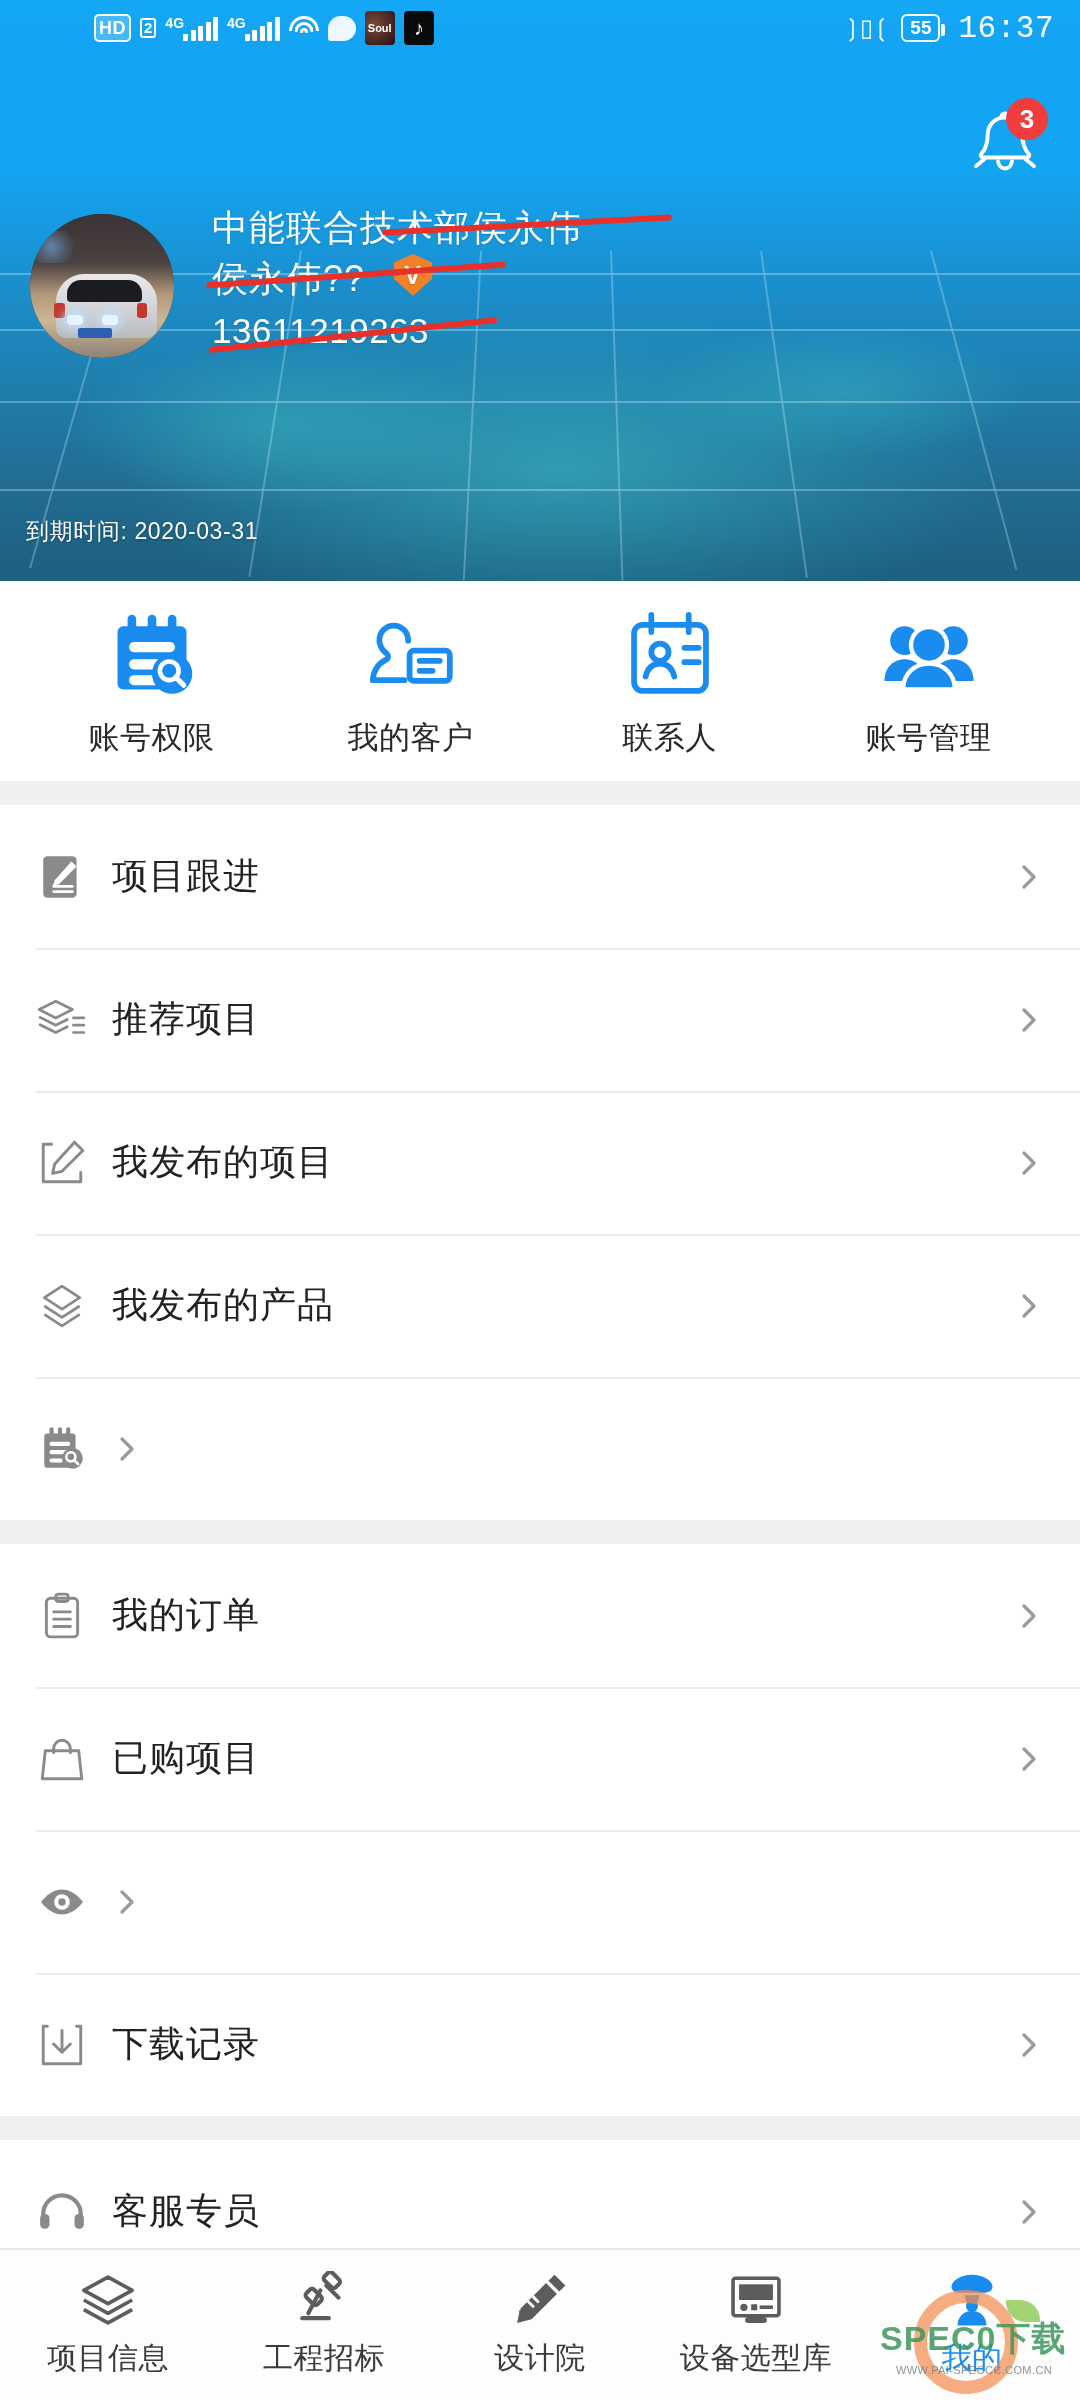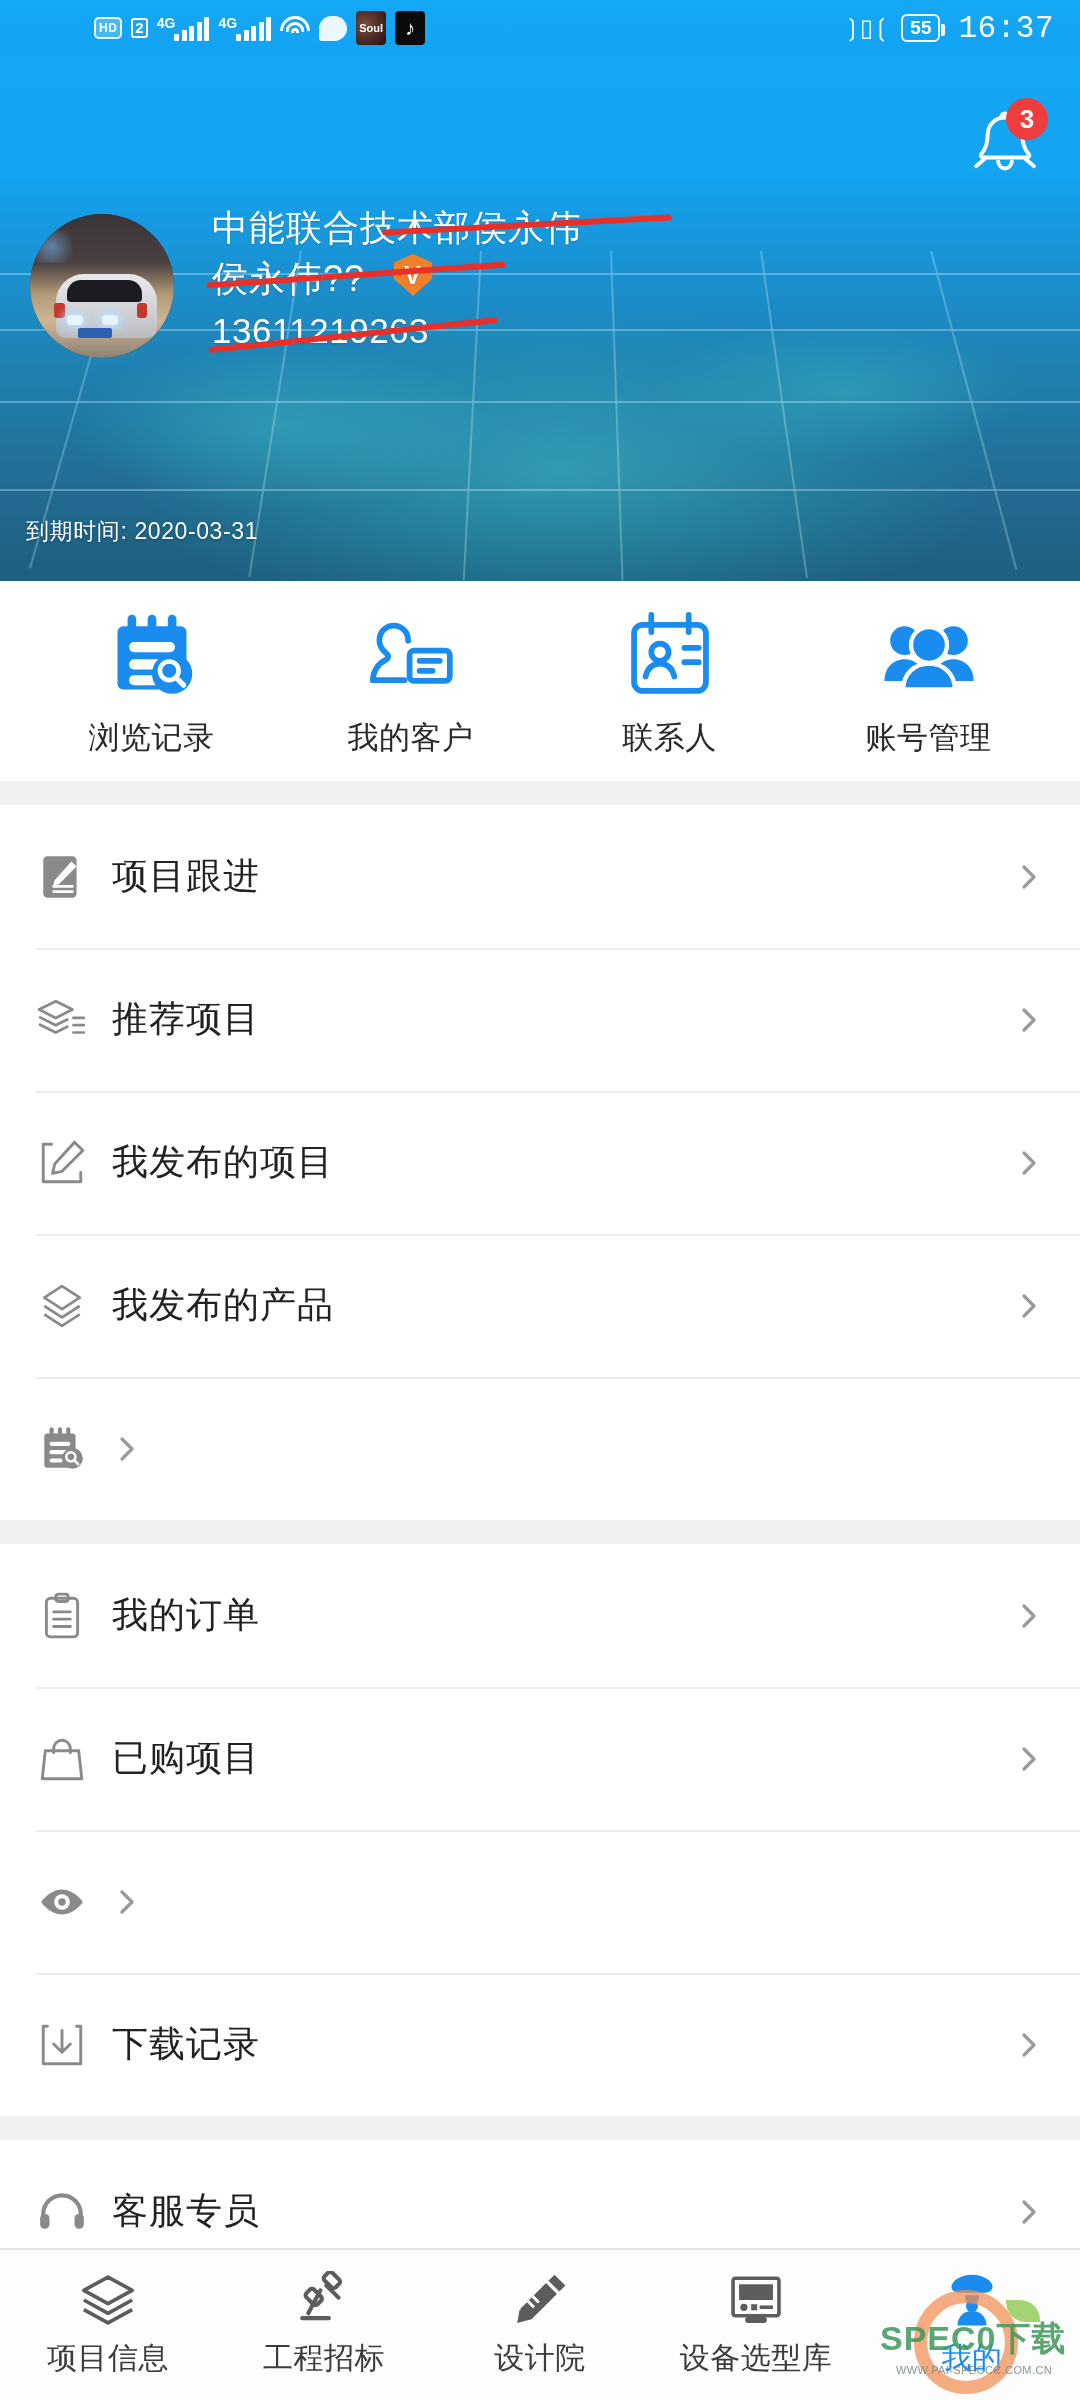--- a/index.html
+++ b/index.html
@@ -14,21 +14,21 @@
   
   .statusbar {
     position: relative; height: 56px; width: 100%;
     background: linear-gradient(180deg,#15a8f5 0%, #12a3f3 100%);
     display: flex; align-items: center;
   }
   .sb-left { display:flex; align-items:center; gap:9px; margin-left: 94px; }
   .sb-right { position:absolute; right: 26px; display:flex; align-items:center; gap:12px; }
   .hd-badge {
     border: 2.5px solid rgba(255,255,255,.92); border-radius: 5px;
-    color:#fff; font-size: 12px; font-weight: 700; line-height: 1;
+    color:#fff; font-size: 18px; font-weight: 700; line-height: 1;
     padding: 3px 3px 3px 3px; letter-spacing: .5px;
     background: rgba(255,255,255,.22);
   }
   .sb-sub { color:#fff; font-size:15px; font-weight:700; border:2px solid #fff; border-radius:3px; padding:0 2px; line-height:1.05;}
   .sig { display:flex; align-items:flex-end; gap:2.5px; height:26px; }
   .sig i { display:block; width:5px; background:#fff; border-radius:1px; }
   .sig i:nth-child(1){height:7px;} .sig i:nth-child(2){height:11px;}
   .sig i:nth-child(3){height:15px;} .sig i:nth-child(4){height:19px;} .sig i:nth-child(5){height:24px;}
   .g4 { color:#fff; font-size:14px; font-weight:700; align-self:flex-start; margin-right:-1px;}
   .siggroup{display:flex;align-items:flex-start;}
@@ -279,21 +279,21 @@
           <g fill="#ffffff">
             <rect x="16" y="23" width="32" height="7" rx="3.5"></rect>
             <rect x="16" y="35" width="32" height="7" rx="3.5"></rect>
             <rect x="16" y="46" width="22" height="7" rx="3.5"></rect>
           </g>
           <circle cx="46" cy="45" r="14" fill="#1a8cf0"></circle>
           <circle cx="44" cy="43" r="6.5" fill="none" stroke="#ffffff" stroke-width="3.2"></circle>
           <path d="M48.5 47.5 L54 53" stroke="#ffffff" stroke-width="3.6" stroke-linecap="round"></path>
         </svg>
       </div>
-      <div class="qlabel">浏览记录</div>
+      <div class="qlabel">账号权限</div>
     </div>
 
     <div class="qitem">
       <div class="qicon">
         <svg viewBox="0 0 64 64" fill="none" stroke="#1a8cf0" stroke-width="4" stroke-linecap="round" stroke-linejoin="round">
           <path d="M30 22c0-6-4.5-10.5-10-10.5S10 16 10 22c0 5 3.5 7.5 5 9 1.8 1.8 1.2 3.6-.6 4.4C9 38 5.5 43.5 5.5 49.5"></path>
           <path d="M5.5 49.5h22"></path>
           <rect x="31" y="29" width="28" height="21" rx="3"></rect>
           <path d="M38 36h14 M38 43h9"></path>
         </svg>

